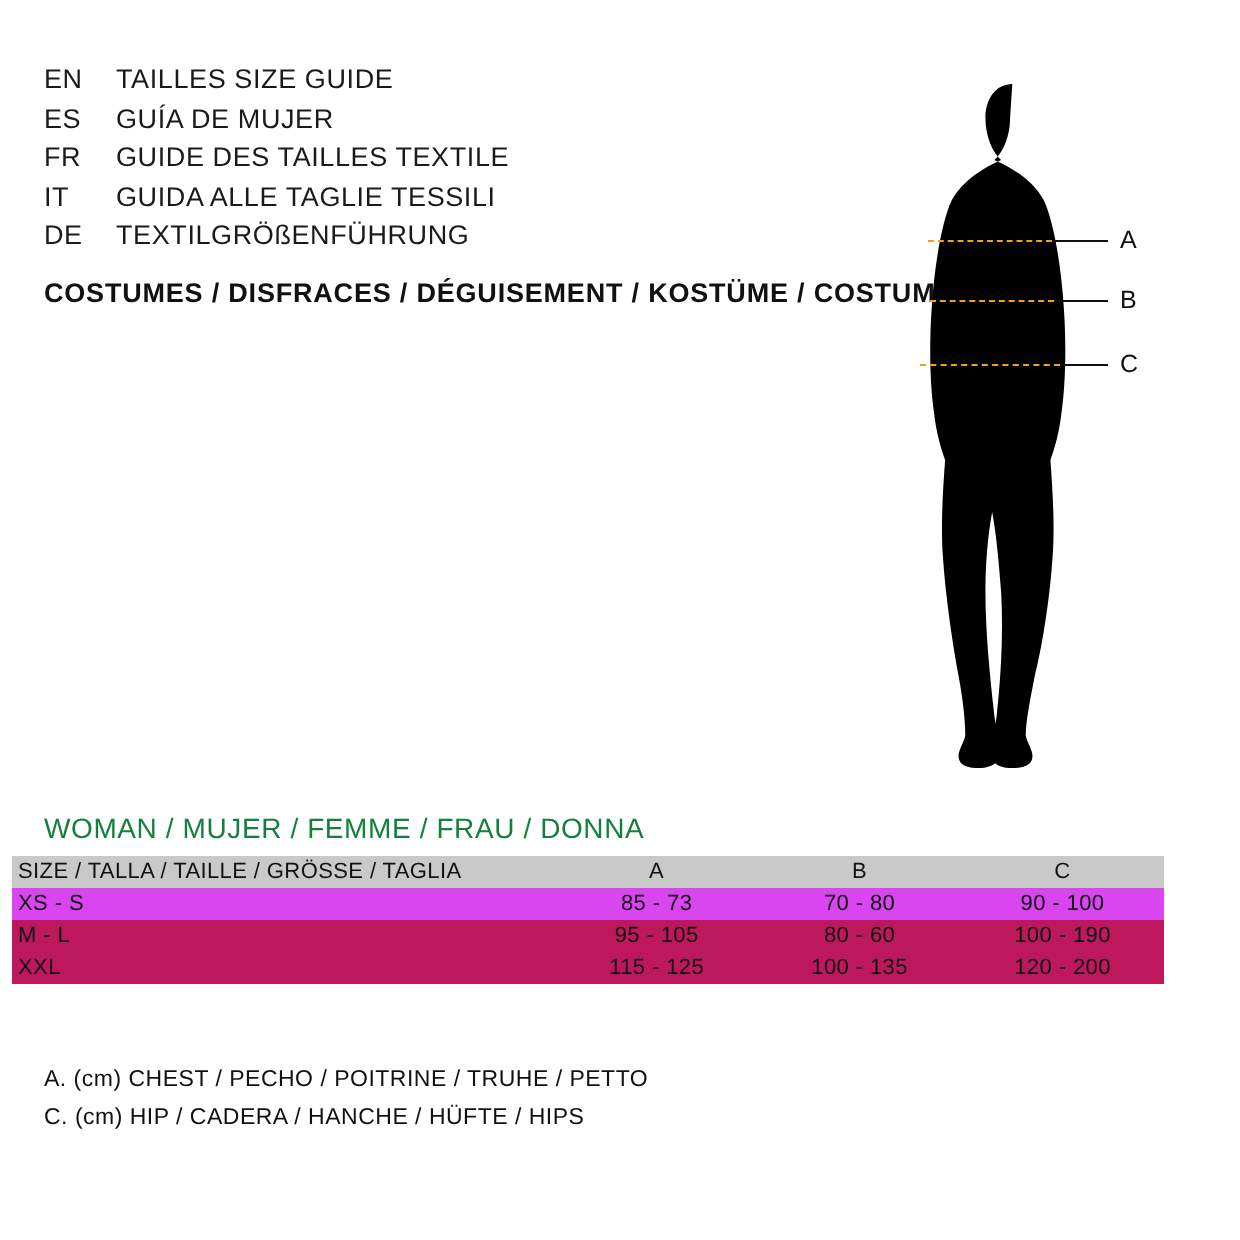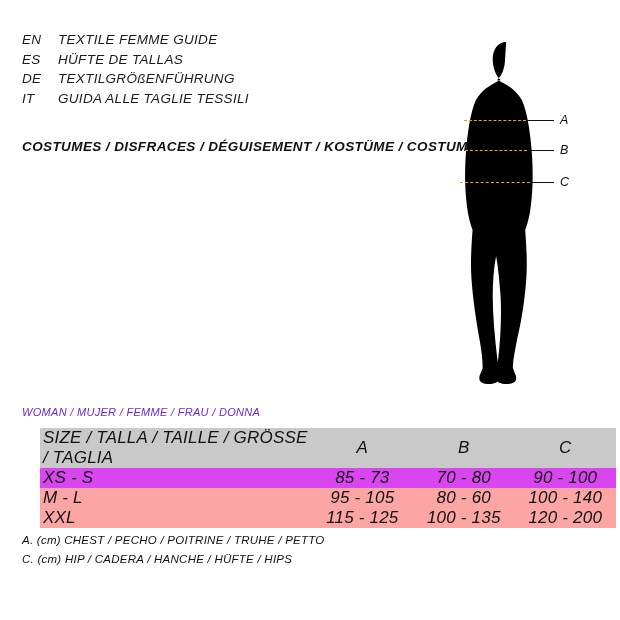--- a/index.html
+++ b/index.html
@@ -13,21 +13,20 @@
     font-family: "Liberation Sans", sans-serif;
     color: #111111;
     position: relative;
     overflow: hidden;
   }
   .page {
     position: relative;
     width: 620px;
     height: 620px;
     box-sizing: border-box;
-    font-style: italic;
   }
 
   
   .lang-block {
     position: absolute;
     left: 22px;
     top: 30px;
     width: 390px;
   }
   .lang-row {
@@ -84,52 +83,52 @@
     font-size: 12.5px;
     color: #111111;
     letter-spacing: 0.3px;
   }
 
   
   .table-title {
     position: absolute;
     left: 22px;
     top: 406px;
-    font-size: 11px;
+    font-size: 14px;
     letter-spacing: 0.3px;
-    color: #6d28d9;
+    color: #15803d;
   }
   table.size-table {
     position: absolute;
-    left: 40px;
+    left: 6px;
     top: 428px;
     width: 576px;
     border-collapse: collapse;
-    font-size: 17px;
+    font-size: 11px;
     color: #111111;
     letter-spacing: 0.2px;
   }
   table.size-table th,
   table.size-table td {
     padding: 0;
     height: 16px;
     font-weight: normal;
     text-align: center;
     vertical-align: middle;
   }
   table.size-table th.left,
   table.size-table td.left {
     text-align: left;
     padding-left: 3px;
   }
   .row-head {
     background: #c9c9c9;
   }
   .row-alt {
-    background: #fca5a5;
+    background: #be185d;
   }
   .row-plain {
     background: #d946ef;
   }
 
   
   .legend {
     position: absolute;
     left: 22px;
     top: 531px;
@@ -143,33 +142,37 @@
   }
 </style>
 </head>
 <body>
 
 <div class="page">
 
   <div class="lang-block">
     <div class="lang-row">
       <span class="lang-code">EN</span>
-      <span class="lang-text">TEXTILE FEMME GUIDE</span>
+      <span class="lang-text">TAILLES SIZE GUIDE</span>
     </div>
     <div class="lang-row">
       <span class="lang-code">ES</span>
-      <span class="lang-text">HÜFTE DE TALLAS</span>
+      <span class="lang-text">GUÍA DE MUJER</span>
+    </div>
+    <div class="lang-row">
+      <span class="lang-code">FR</span>
+      <span class="lang-text">GUIDE DES TAILLES TEXTILE</span>
+    </div>
+    <div class="lang-row">
+      <span class="lang-code">IT</span>
+      <span class="lang-text">GUIDA ALLE TAGLIE TESSILI</span>
     </div>
     <div class="lang-row">
       <span class="lang-code">DE</span>
       <span class="lang-text">TEXTILGRÖßENFÜHRUNG</span>
-    </div>
-    <div class="lang-row">
-      <span class="lang-code">IT</span>
-      <span class="lang-text">GUIDA ALLE TAGLIE TESSILI</span>
     </div>
   </div>
 
   <div class="costumes-line">COSTUMES / DISFRACES / DÉGUISEMENT / KOSTÜME / COSTUMI</div>
 
   <div class="figure-wrap">
     <svg class="figure-svg" width="180" height="370" viewBox="0 0 180 370">
       <path fill="#000000" d="
         M68,22
         C61,22 56,29 56,39
@@ -232,21 +235,21 @@
       <tr class="row-plain">
         <td class="left">XS - S</td>
         <td>85 - 73</td>
         <td>70 - 80</td>
         <td>90 - 100</td>
       </tr>
       <tr class="row-alt">
         <td class="left">M - L</td>
         <td>95 - 105</td>
         <td>80 - 60</td>
-        <td>100 - 140</td>
+        <td>100 - 190</td>
       </tr>
       <tr class="row-alt">
         <td class="left">XXL</td>
         <td>115 - 125</td>
         <td>100 - 135</td>
         <td>120 - 200</td>
       </tr>
     </tbody>
   </table>
 

